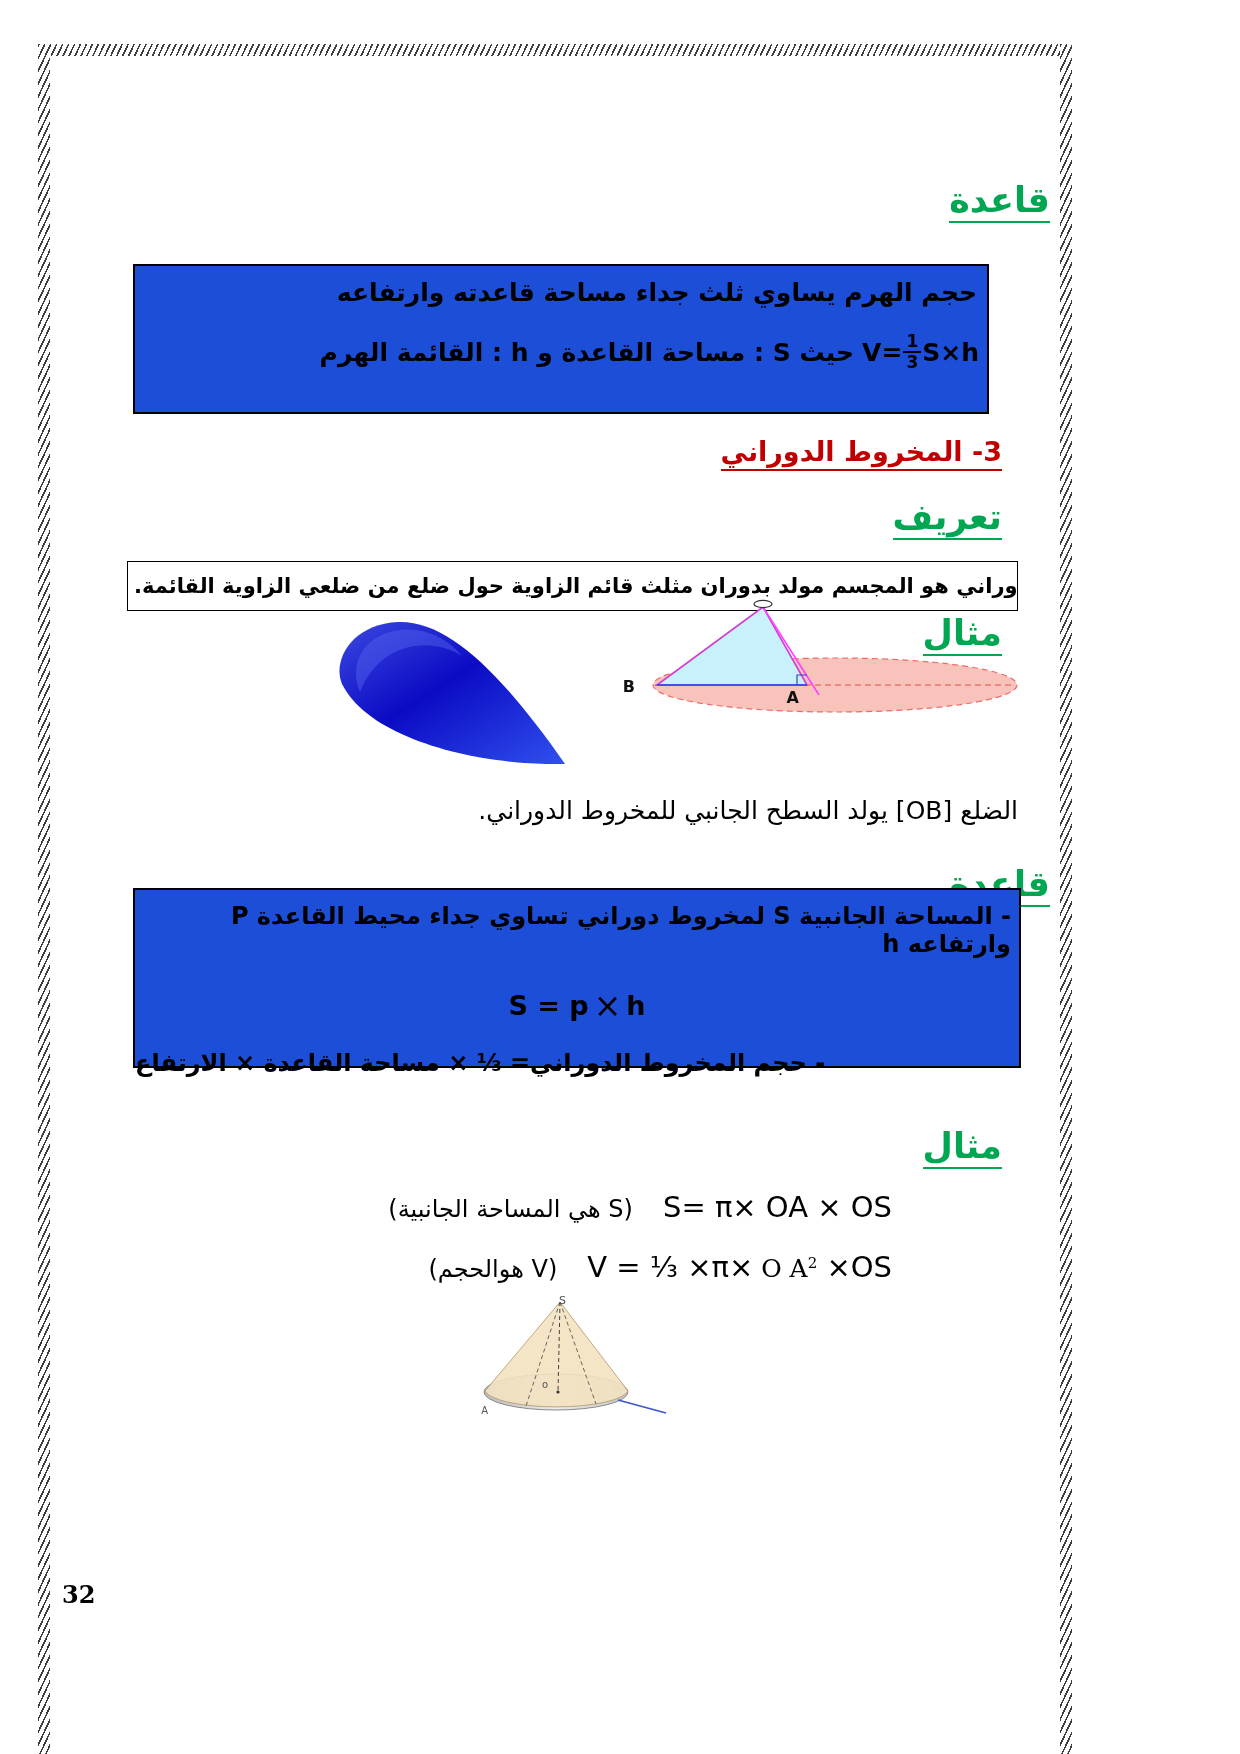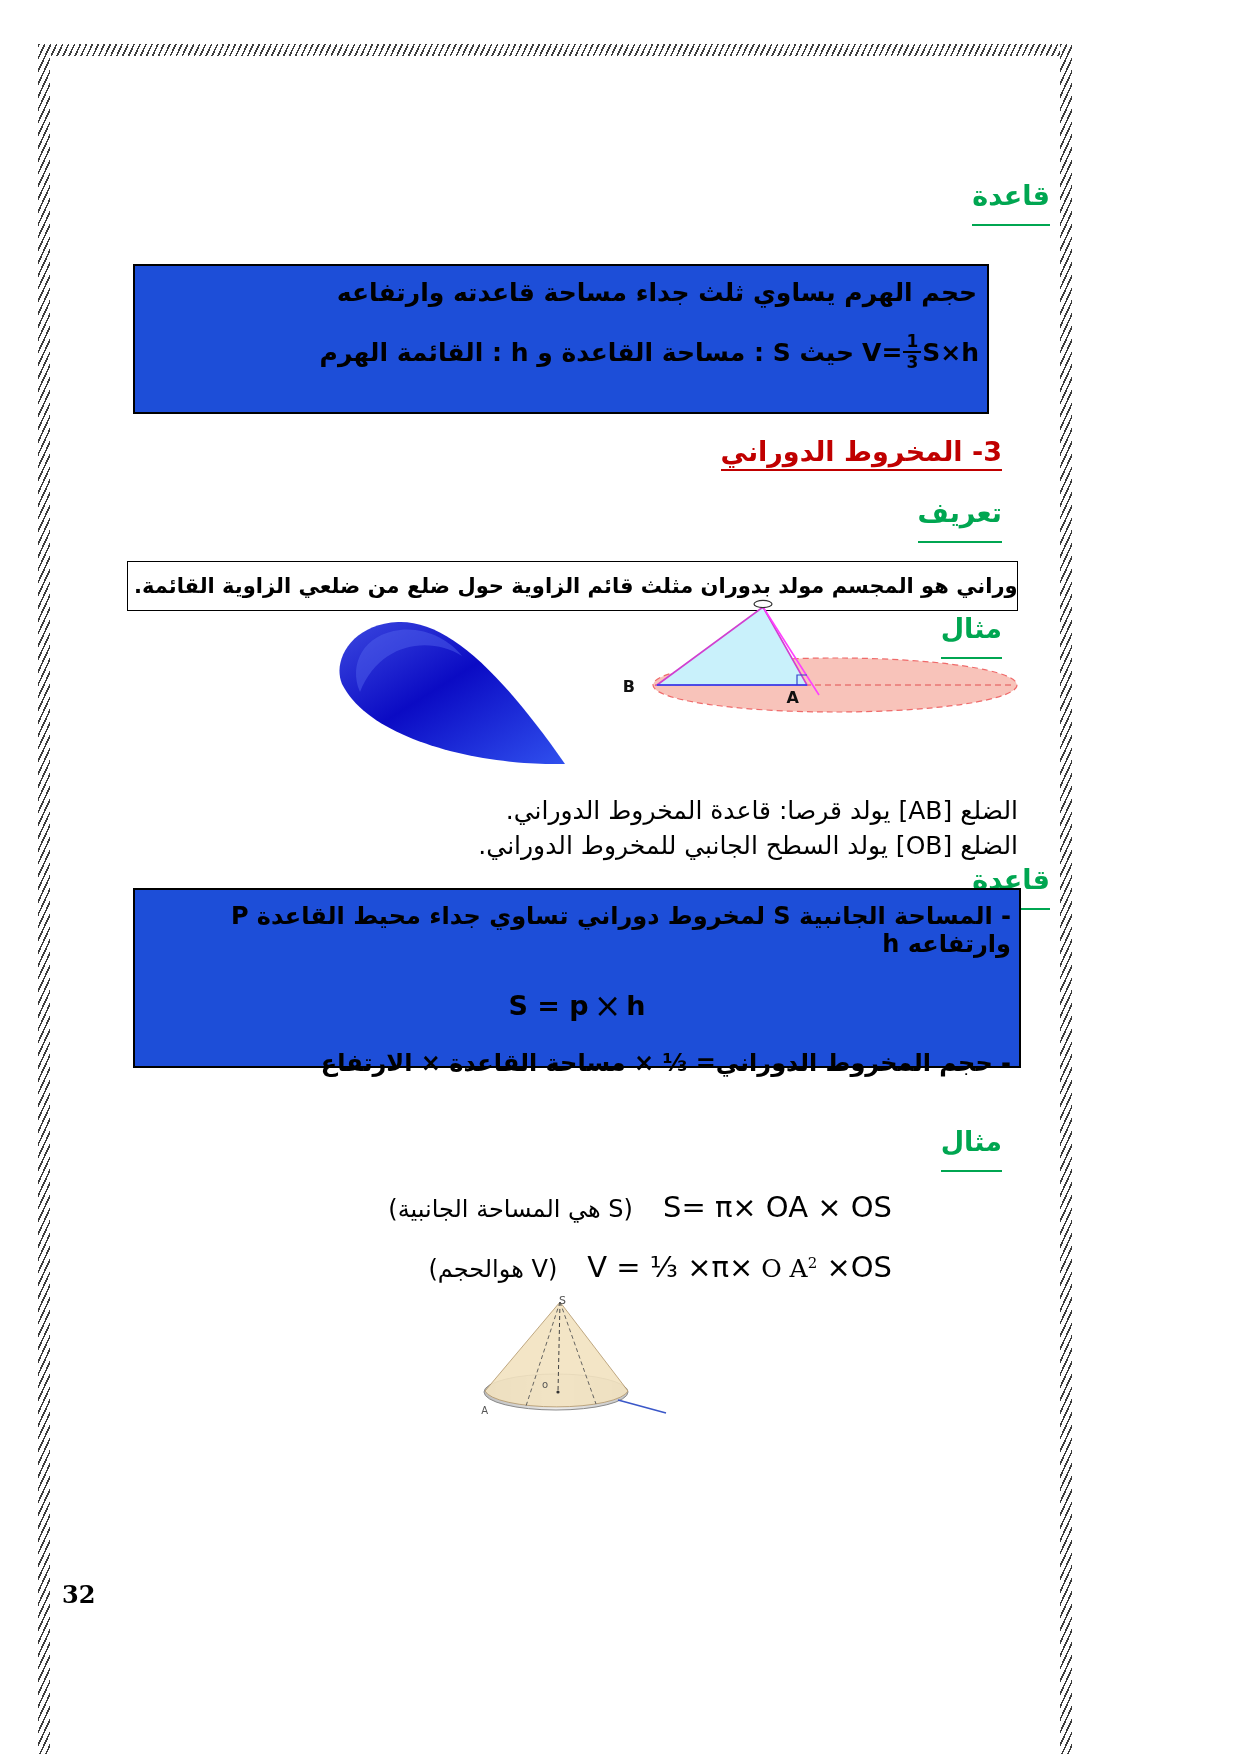--- a/index.html
+++ b/index.html
@@ -12,22 +12,22 @@
     position:absolute;
     background-image:repeating-linear-gradient(115deg,#3d3d3d 0,#3d3d3d 1.6px,transparent 1.6px,transparent 5.4px);
     background-color:#fff;
   }
   .hatch.top{left:38px;top:44px;width:1034px;height:12px;}
   .hatch.left{left:38px;top:44px;width:12px;height:1710px;}
   .hatch.right{left:1060px;top:44px;width:12px;height:1710px;}
 
   .abs{position:absolute;}
   .green-head{
-    font-weight:bold;font-size:27px;color:#00A651;
-    border-bottom:2.5px solid #00A651;padding-bottom:13px;display:inline-block;
+    font-weight:bold;font-size:35px;color:#00A651;
+    border-bottom:2.5px solid #00A651;padding-bottom:1px;display:inline-block;
     line-height:1.15;
   }
   .red-head{
     font-weight:bold;font-size:27px;color:#C00000;
     border-bottom:2.5px solid #C00000;padding-bottom:2px;display:inline-block;
     line-height:1.15;
   }
   .rulebox{
     border:2px solid #000;background:#1d4ed8;box-sizing:border-box;
   }
@@ -41,21 +41,21 @@
   .defbox{
     border:1.4px solid #000;box-sizing:border-box;
     font-weight:bold;font-size:21px;text-align:right;
     padding:0 6px;white-space:nowrap;overflow:hidden;
     display:flex;align-items:center;justify-content:flex-end;
   }
   .plain-lines{font-size:25px;text-align:right;line-height:35px;font-weight:normal;}
   .b2-line1{margin:12px 8px 0 0;text-align:right;font-size:24px;font-weight:bold;}
   .b2-line2{margin-top:26px;text-align:center;font-size:27px;font-weight:bold;}
   .big-times{font-size:33px;font-weight:normal;margin:0 5px;position:relative;top:2px;}
-  .b2-line3{margin:26px 8px 0 0;text-align:right;font-size:24px;font-weight:bold;}
+  .b2-line3{margin:26px 8px 0 0;text-align:left;font-size:24px;font-weight:bold;}
   .ex2-line{text-align:right;}
   .ex2-formula{font-size:29px;display:inline-block;}
   .ex2-note{font-size:24px;margin-right:30px;display:inline-block;}
   .oa-serif{font-family:"DejaVu Serif",serif;font-size:25px;}
   .oa-serif sup{font-size:15px;}
   .pagenum{font-size:24px;font-family:"DejaVu Serif",serif;}
 </style>
 </head>
 <body dir="rtl">
 
@@ -119,21 +119,20 @@
     <line x1="72" y1="90" x2="222" y2="90" stroke="#2244ee" stroke-width="1.6"></line>
     <line x1="178" y1="12" x2="234" y2="100" stroke="#ff40ff" stroke-width="1.6"></line>
     <path d="M212,90 L212,80 L222,80" fill="none" stroke="#3344cc" stroke-width="1.2"></path>
     <ellipse cx="178" cy="9" rx="9" ry="3.6" fill="#ffffff" stroke="#333" stroke-width="1.2"></ellipse>
     <text x="50" y="97" font-size="16" font-weight="bold" fill="#111">B</text>
     <text x="214" y="108" font-size="16" font-weight="bold" fill="#111">A</text>
   </svg>
 </div>
 
 <div class="abs plain-lines" style="top:793px;right:222px;width:600px;">
-  <div>الضلع [AB] يولد قرصا: قاعدة المخروط الدوراني.</div>
   <div>الضلع [OB] يولد السطح الجانبي للمخروط الدوراني.</div>
 </div>
 
 <div class="abs" style="top:864px;right:190px;">
   <span class="green-head">قاعدة</span>
 </div>
 
 <div class="abs rulebox" style="top:888px;left:133px;width:888px;height:180px;">
   <div class="b2-line1">- المساحة الجانبية S لمخروط دوراني تساوي جداء محيط القاعدة P وارتفاعه h</div>
   <div class="b2-line2" dir="ltr">

